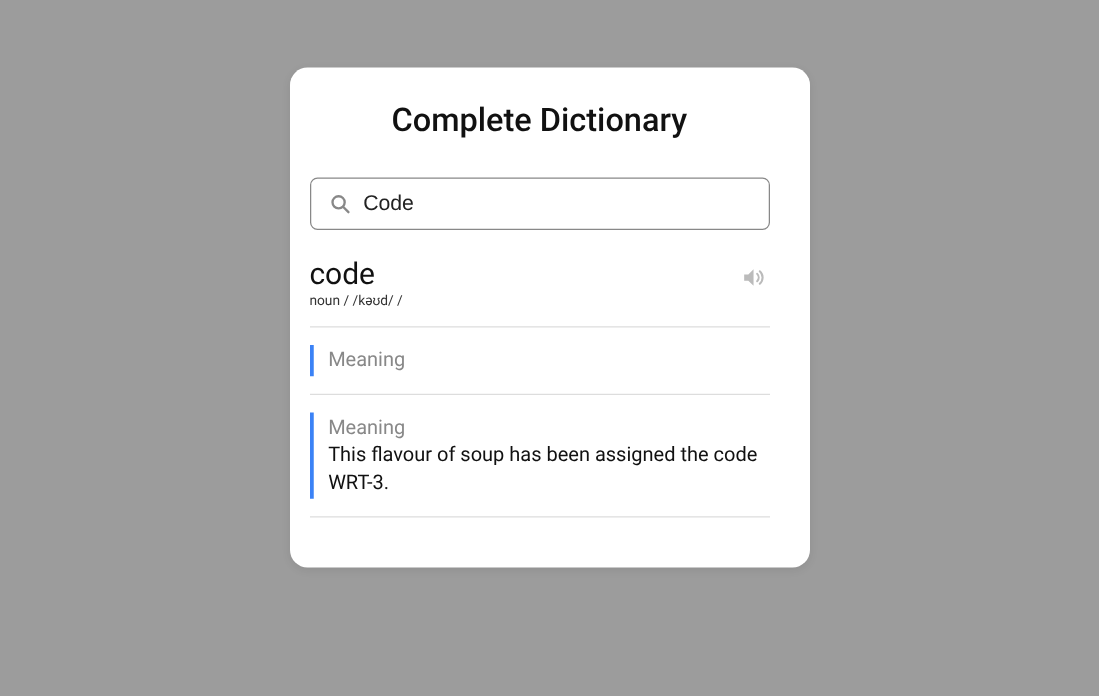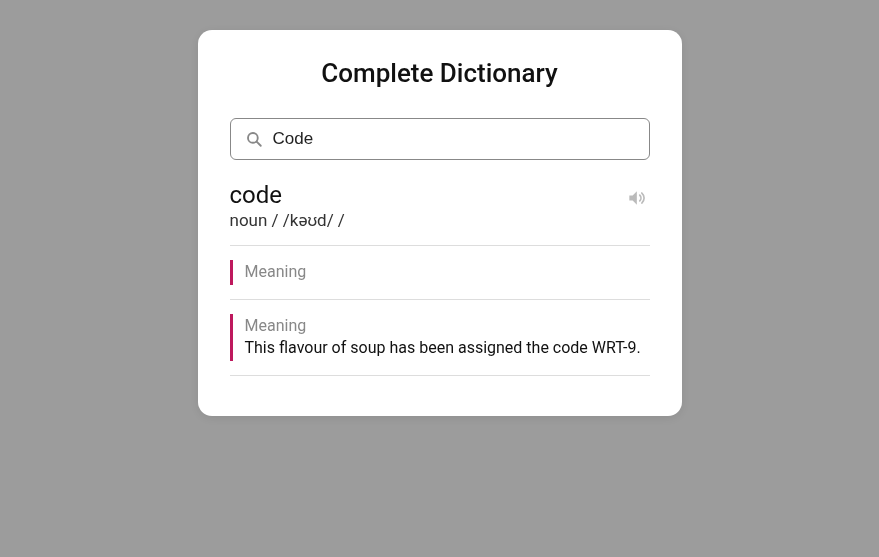--- a/index.html
+++ b/index.html
@@ -15,23 +15,24 @@
       height: 557px;
       display: flex;
       align-items: flex-start;
       justify-content: center;
       padding-top: 30px;
     }
 
     .card {
       background: #ffffff;
       border-radius: 14px;
-      width: 484px;
-      padding: 28px 32px 40px 32px;
+      width: 416px;
+      padding: 28px 32px 40px 16px;
       box-shadow: 0 2px 8px rgba(0,0,0,0.08);
+      margin-top: 24px;
     }
 
     .title {
       font-size: 26px;
       font-weight: 500;
       text-align: center;
       color: #111;
       margin-bottom: 30px;
     }
 
@@ -84,21 +85,21 @@
     .word-block { }
 
     .word {
       font-size: 24px;
       font-weight: 400;
       color: #111;
       line-height: 1.1;
     }
 
     .meta {
-      font-size: 17px;
+      font-size: 11px;
       color: #333;
       margin-top: 2px;
     }
 
     .speaker-btn {
       color: #bbb;
       background: none;
       border: none;
       cursor: pointer;
       padding: 4px;
@@ -110,21 +111,21 @@
       height: 20px;
     }
 
     .divider {
       border: none;
       border-top: 1px solid #ddd;
       margin: 14px 0 0 0;
     }
 
     .section {
-      border-left: 3px solid #be185d;
+      border-left: 3px solid #3b82f6;
       padding: 2px 0 2px 12px;
       margin-top: 14px;
     }
 
     .section-label {
       color: #888;
       font-size: 16px;
       margin-bottom: 2px;
     }
 
@@ -187,18 +188,18 @@
   <hr class="divider">
 
   <div class="section">
     <div class="section-label">Meaning</div>
   </div>
 
   <hr class="divider">
 
   <div class="section">
     <div class="section-label">Meaning</div>
-    <div class="section-text">This flavour of soup has been assigned the code WRT-9.</div>
+    <div class="section-text">This flavour of soup has been assigned the code WRT-3.</div>
   </div>
 
   <hr class="divider">
 
 </div>
 
 </body></html>

